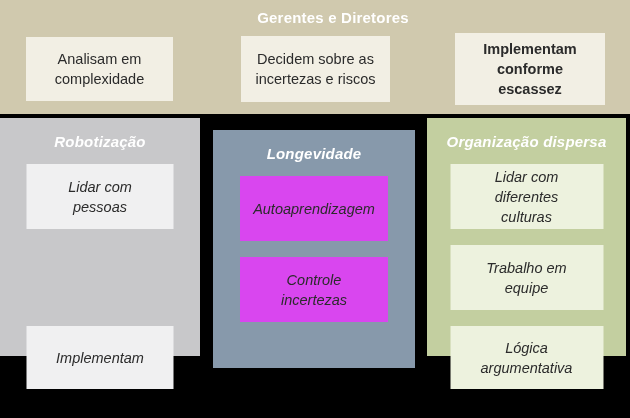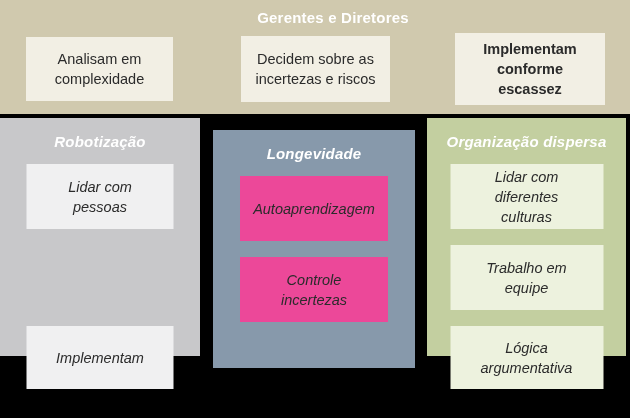--- a/index.html
+++ b/index.html
@@ -34,21 +34,21 @@
   .col-title {
     position:absolute; left:0; top:15px; width:100%;
     text-align:center; color:#ffffff; font-weight:bold; font-size:15px;
     letter-spacing:0.2px;
   }
   .col-rob { left:0px;   width:200px; background:#c8c8ca; }
   .col-lon { left:213px; width:202px; background:#8799ab;margin-top:12px; }
   .col-org { left:427px; width:199px; background:#c3cfa0; }
   .cell { left:50%; transform:translateX(-50%); }
   .col-rob .cell { background:#f0f0f1; width:147px; }
-  .col-lon .cell { background:#ec4899; width:148px; }
+  .col-lon .cell { background:#d946ef; width:148px; }
   .col-org .cell { background:#edf2de; width:153px; }
   .cell.r1 { top:46px;  height:65px; }
   .cell.r2 { top:127px; height:65px; }
   .cell.r3 { top:208px; height:63px; }
 </style>
 </head>
 <body>
 
 <div class="diagram">
 

